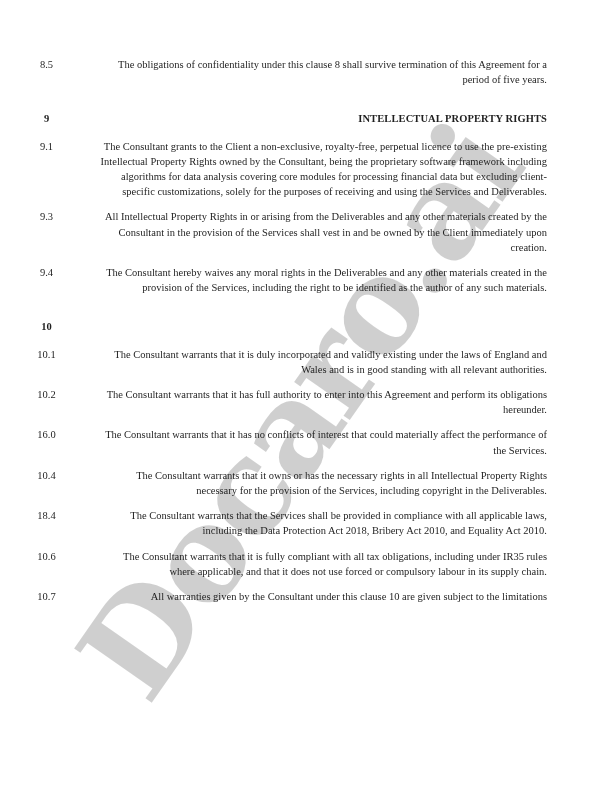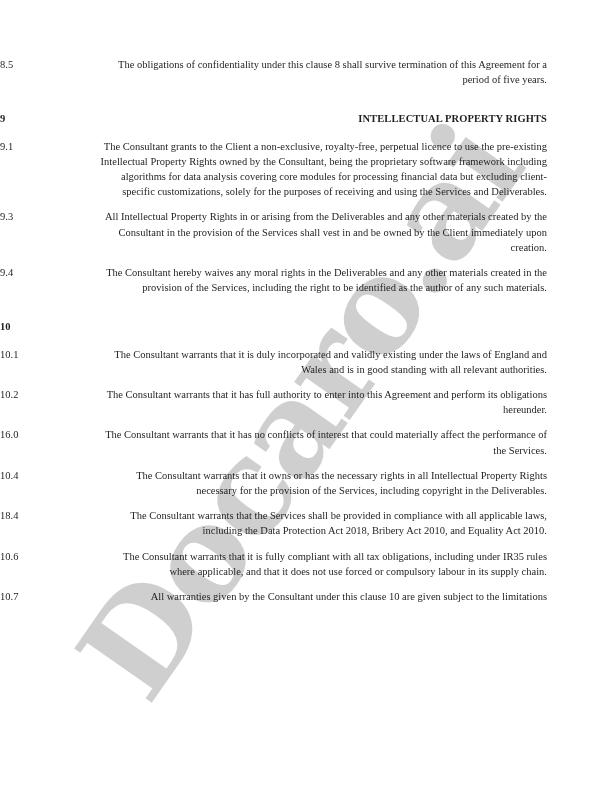--- a/index.html
+++ b/index.html
@@ -41,21 +41,21 @@
     z-index: 2;
   }
   .row {
     display: flex;
     align-items: flex-start;
     margin-bottom: 10px;
   }
   .row .num {
     flex: none;
     width: 93px;
-    text-align: left;
+    text-align: center;
   }
   .row .txt {
     width: 447px;
     margin-left: 7px;
     text-align: right;
   }
   .row.heading {
     margin-top: 24px;
     margin-bottom: 12px;
     font-weight: bold;

